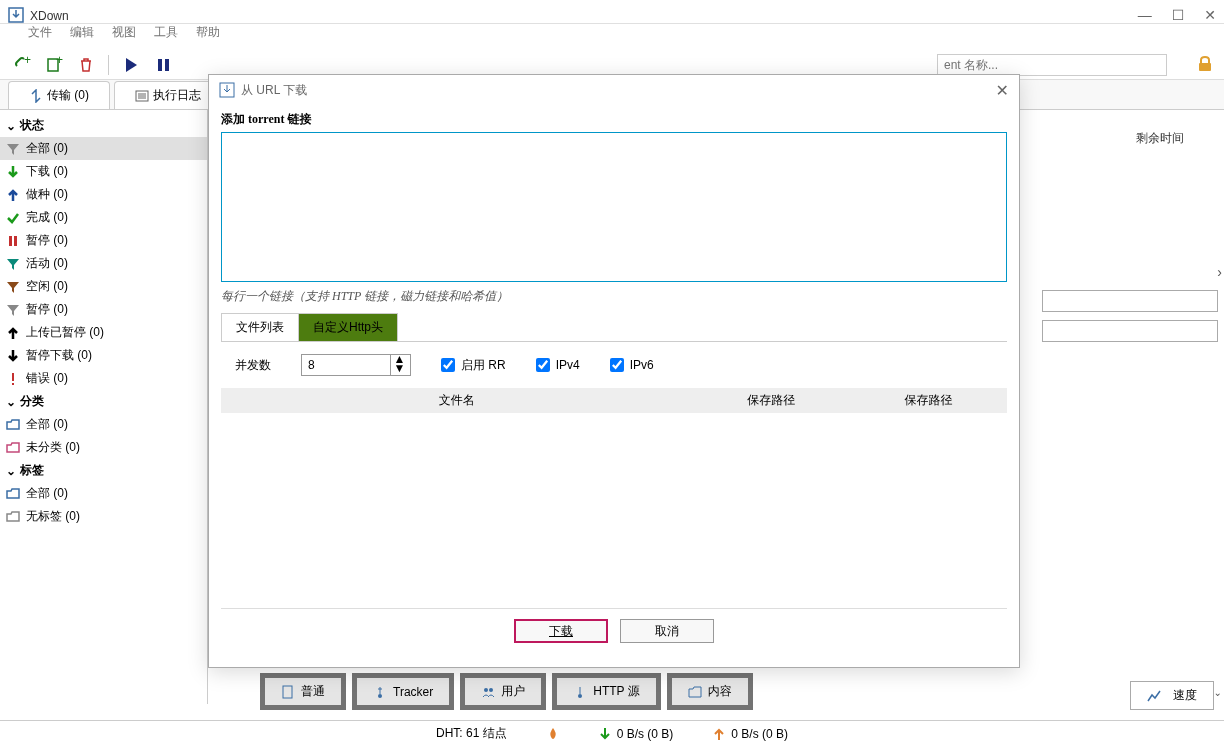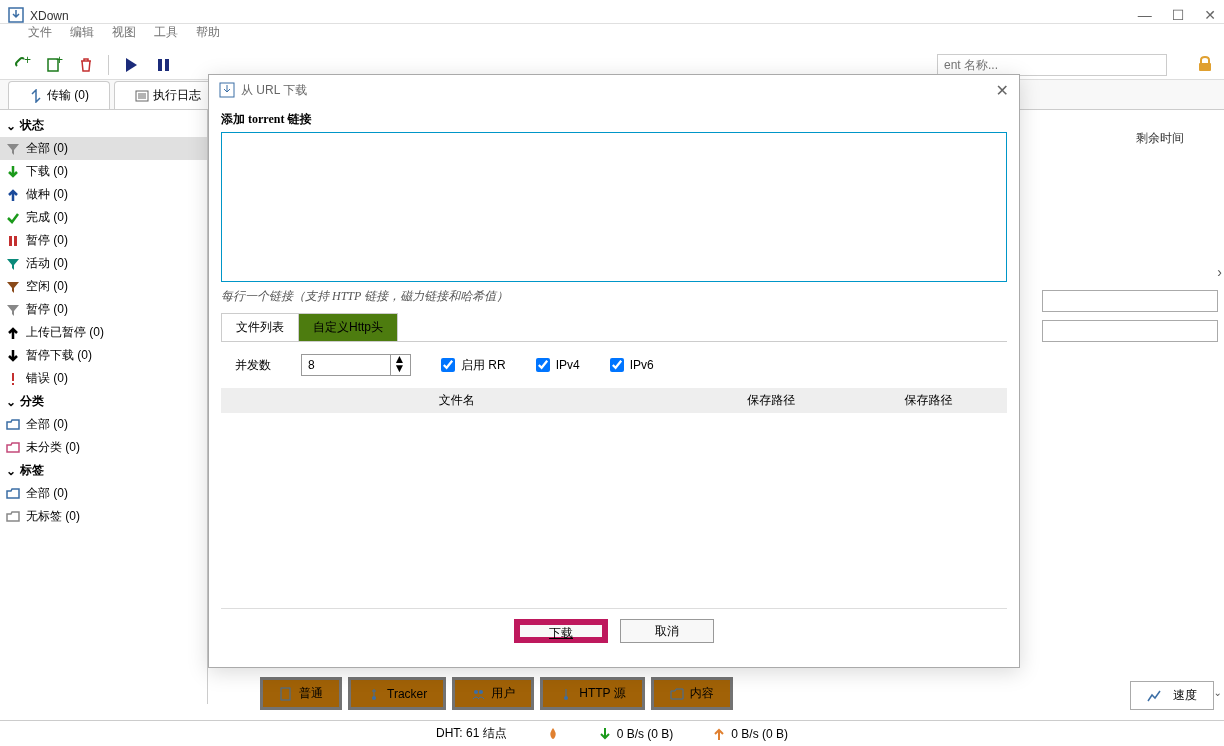--- a/index.html
+++ b/index.html
@@ -43,21 +43,21 @@
 
 .right-panel { position: absolute; right: 6px; top: 180px; width: 176px; }
 .right-panel input { width: 100%; height: 22px; border: 1px solid #aaa; margin-bottom: 8px; }
 
 
 .scroll-right { position: absolute; right: 2px; top: 154px; font-size: 14px; color: #555; }
 .scroll-down { position: absolute; right: 2px; bottom: 6px; font-size: 10px; color: #555; }
 
 
 .bottom-tabs { position: absolute; bottom: 36px; left: 260px; display: flex; gap: 6px; }
-.btab { border: 3px solid #737373; padding: 5px 16px; display: flex; align-items: center; gap: 6px; cursor: pointer; background: #a16207; }
+.btab { border: 5px solid #737373; padding: 5px 16px; display: flex; align-items: center; gap: 6px; cursor: pointer; background: #e5e5e5; }
 .speed-btn { position: absolute; right: 10px; bottom: 36px; border: 1px solid #aaa; padding: 5px 16px; display: flex; align-items: center; gap: 12px; cursor: pointer; }
 
 
 .statusbar { position: absolute; bottom: 0; left: 0; right: 0; height: 26px; border-top: 1px solid #ccc; display: flex; align-items: center; padding: 0 12px; gap: 40px; justify-content: center; }
 .status-item { display: flex; align-items: center; gap: 6px; }
 
 
 .dialog { position: absolute; left: 208px; top: 74px; width: 812px; height: 594px; background: #fff; border: 1px solid #aaa; box-shadow: 0 4px 20px rgba(0,0,0,0.15); z-index: 100; display: flex; flex-direction: column; }
 .dlg-title { height: 30px; display: flex; align-items: center; padding: 0 10px; }
 .dlg-title .t { flex: 1; color: #666; }
@@ -75,21 +75,21 @@
 .spin input { border: none; width: 88px; padding: 0 6px; }
 .spin .arrows { width: 18px; height: 100%; border-left: 1px solid #999; display: flex; flex-direction: column; font-size: 8px; text-align: center; line-height: 9px; cursor: pointer; }
 .file-header { display: flex; background: #eee; padding: 4px 0; }
 .file-header div { text-align: center; }
 .file-list { flex: 1; border-bottom: 1px solid #ddd; min-height: 130px; }
 .save-row { display: flex; align-items: center; gap: 14px; padding: 16px 4px; }
 .save-row .path-input { flex: 1; height: 24px; border: 1px solid #999; padding: 0 8px; font-family: monospace; }
 .browse-btn { width: 60px; height: 24px; border: 1px solid #999; background: #f0f0f0; cursor: pointer; }
 .dlg-buttons { display: flex; justify-content: center; gap: 12px; padding: 10px 0 14px 0; }
 .dlg-btn { width: 94px; height: 24px; border: 1px solid #999; background: #f8f8f8; cursor: pointer; }
-.dlg-btn.primary { border: 6px solid #be185d; text-decoration: underline; }
+.dlg-btn.primary { border: 2px solid #be185d; text-decoration: underline; }
 
 input[type=checkbox] { width: 14px; height: 14px; }
 
 svg { display: block; }
 </style>
 </head>
 <body>
 
 <div class="titlebar">
   <span class="app-icon">

